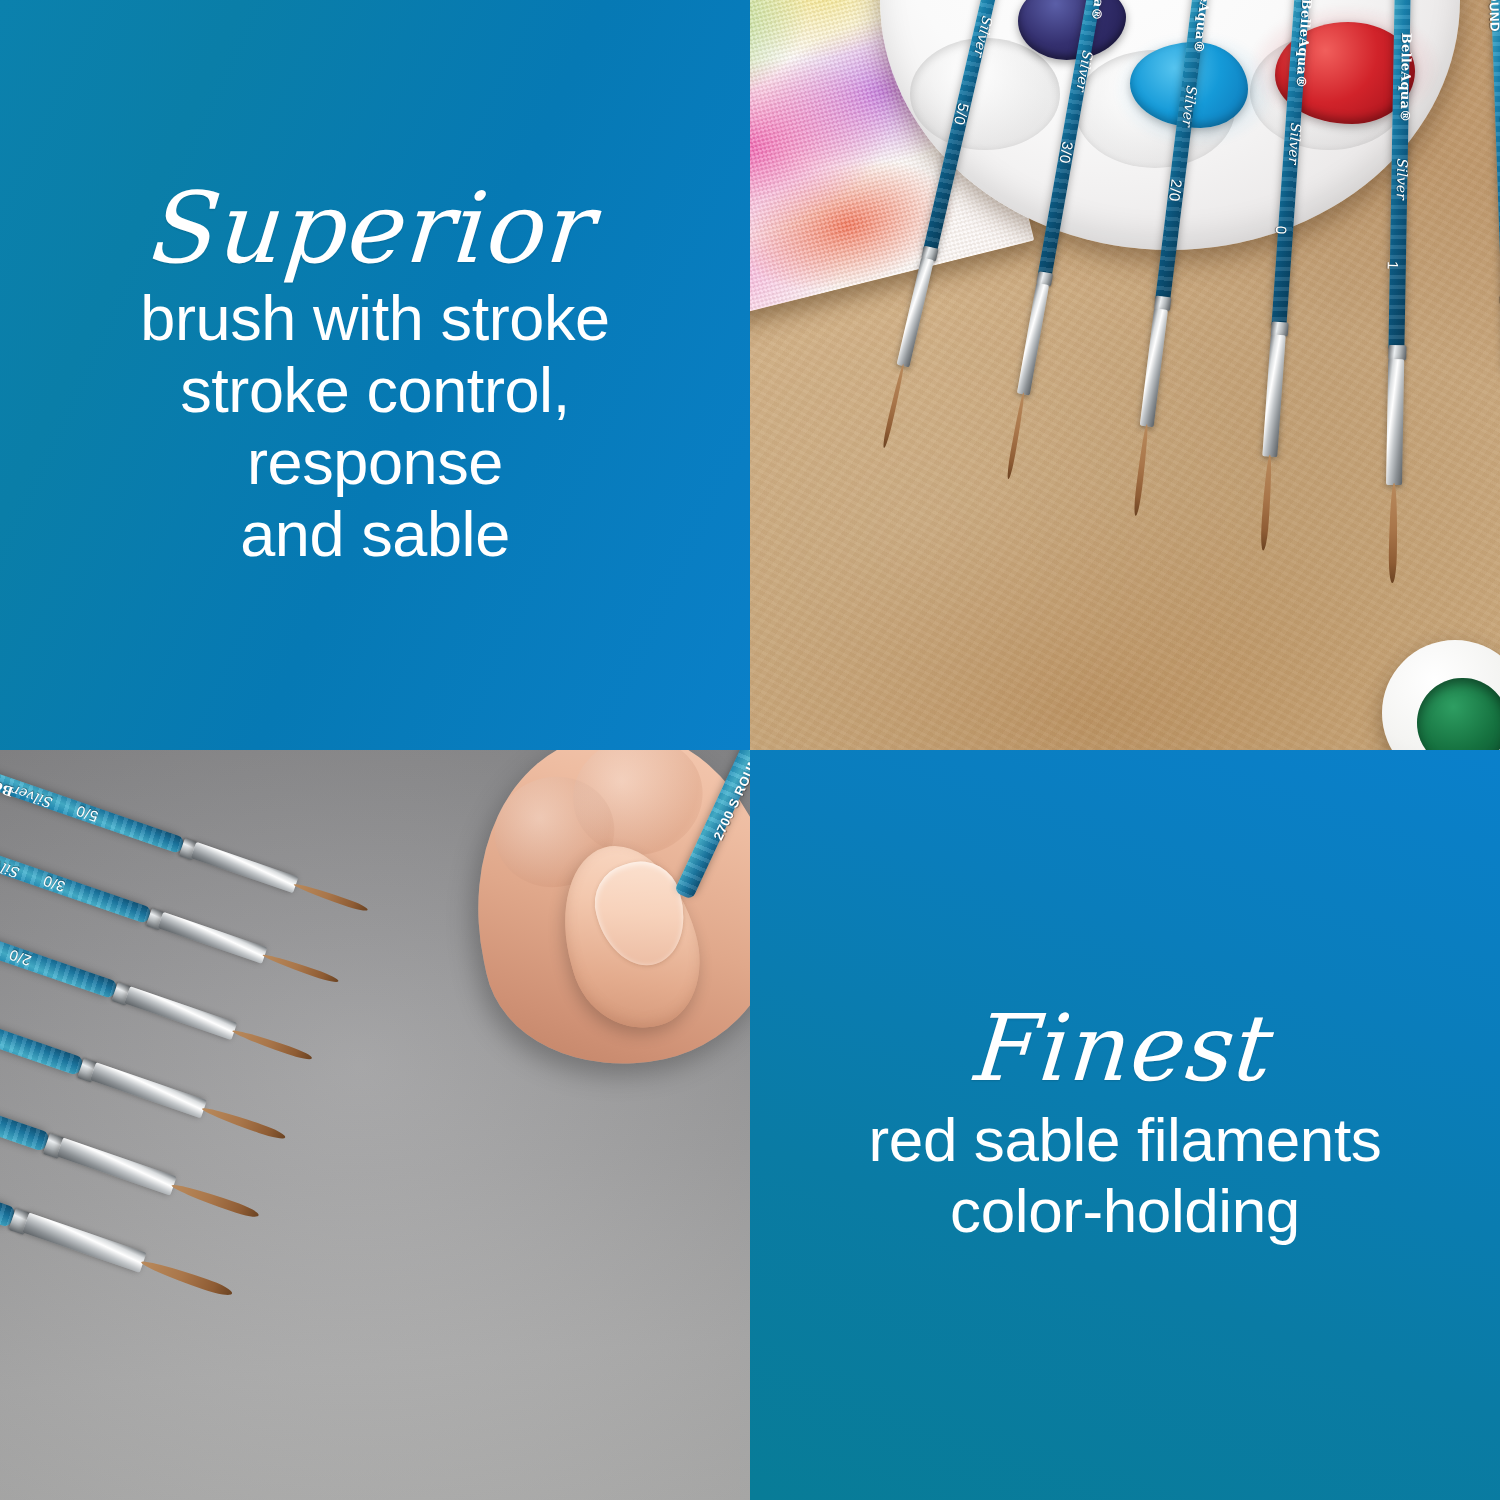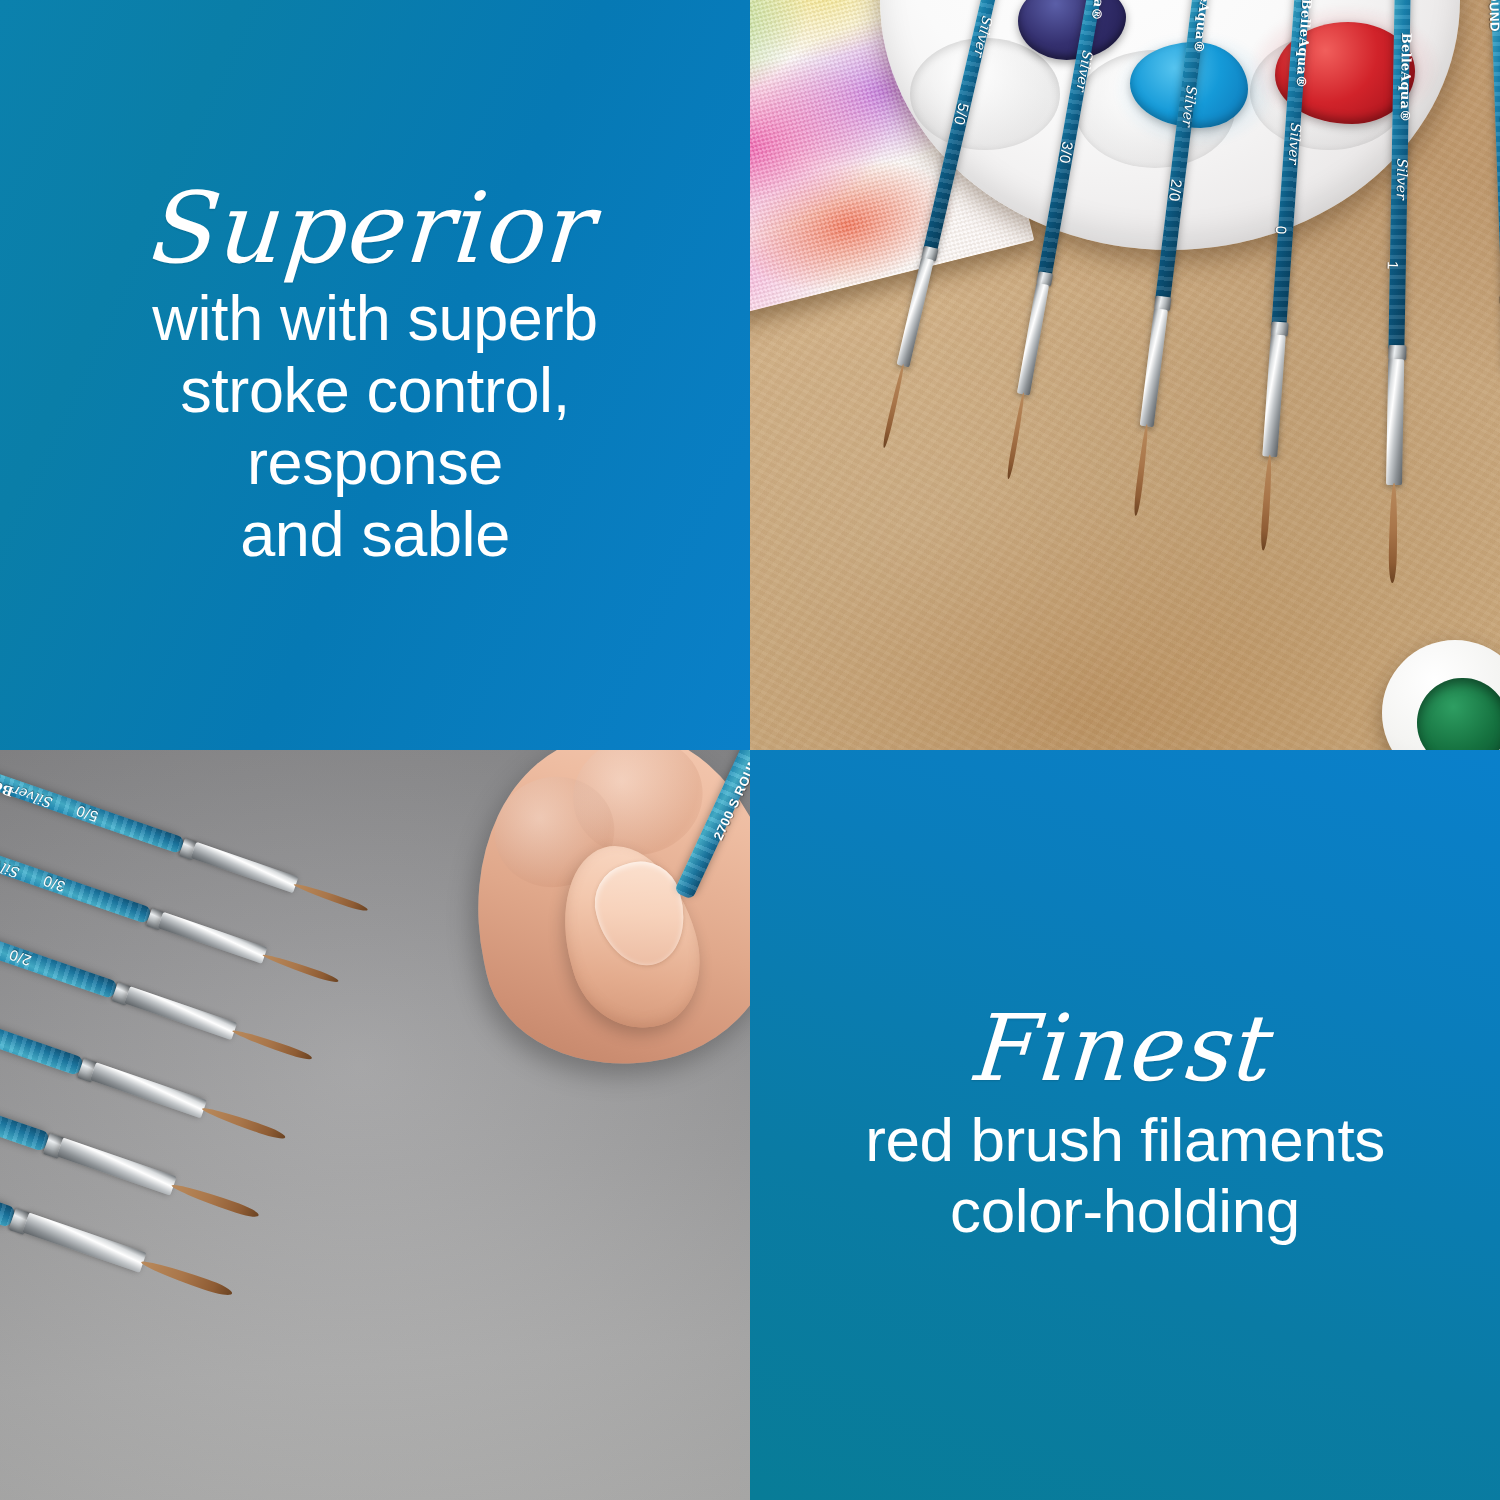--- a/index.html
+++ b/index.html
@@ -130,21 +130,21 @@
       background:radial-gradient(circle at 40% 35%, rgba(255,255,255,.28), rgba(190,125,95,.18) 70%, transparent 100%);}
 </style>
 </head>
 <body>
 
 <div class="sheet">
 
   <div class="quad panel panel-tl">
     <div class="script script-tl">Superior</div>
     <div class="body-copy body-tl">
-      <span class="ln">with with superb</span>
+      <span class="ln">brush with stroke</span>
       <span class="ln">stroke control,</span>
       <span class="ln">response</span>
       <span class="ln">and sable</span>
     </div>
   </div>
 
   <div class="quad photo-tr">
     <div class="kraft-grain"></div>
 
     <div class="artwork"></div>
@@ -304,18 +304,18 @@
       <div class="knuckle" style="left:36px;top:30px;width:120px;height:110px;"></div>
       <div class="knuckle" style="left:120px;top:8px;width:130px;height:118px;"></div>
     </div>
     <div class="thumb"></div>
     <div class="nail"></div>
   </div>
 
   <div class="quad panel panel-br">
     <div class="script script-br">Finest</div>
     <div class="body-copy body-br">
-      <span class="ln">red brush filaments</span>
+      <span class="ln">red sable filaments</span>
       <span class="ln">color-holding</span>
     </div>
   </div>
 
 </div>
 
 </body></html>

